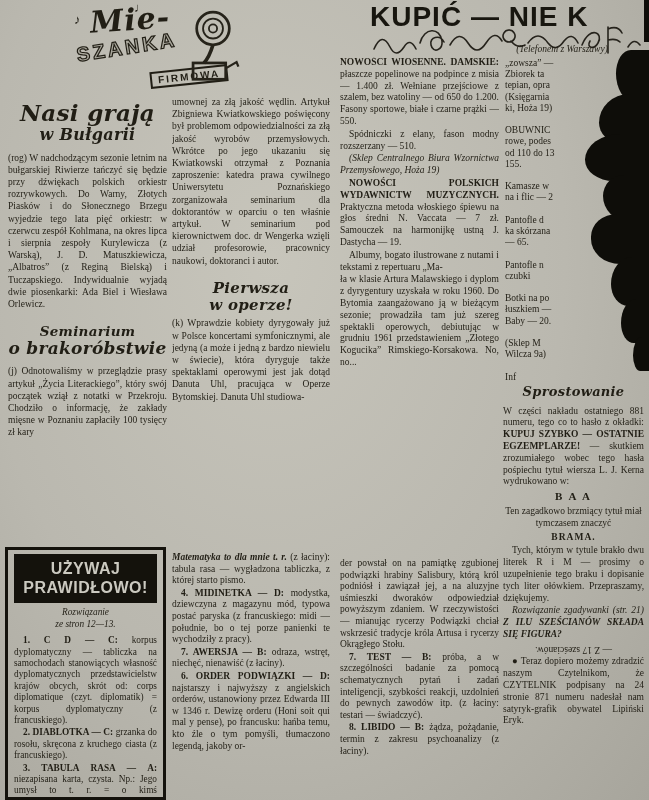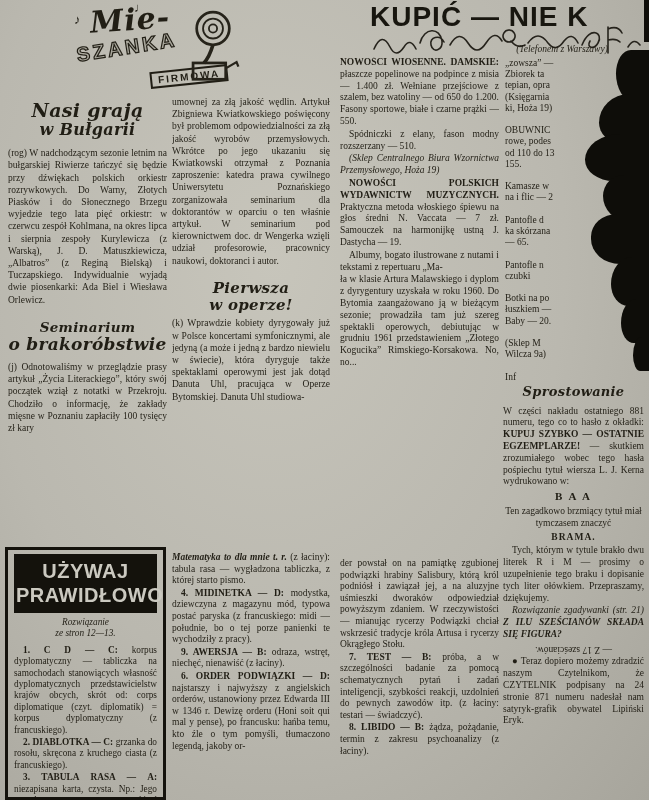--- a/index.html
+++ b/index.html
@@ -20,21 +20,21 @@
   .p { text-indent:9px; margin-bottom:1px; }
   .noind { text-indent:0; }
   .lead { font-weight:bold; }
   .ilead { font-weight:bold; font-style:italic; }
   .it { font-style:italic; }
   .center { text-align:center; text-indent:0; }
   .frag { white-space:nowrap; overflow:hidden; line-height:11.2px; }
 
   .h { font-family:"DejaVu Serif", serif; font-style:italic; font-weight:bold;
        text-align:center; line-height:1.12; letter-spacing:.3px; }
-  .h1a { font-size:19px; margin-top:2px; }
+  .h1a { font-size:23px; margin-top:2px; }
   .h1b { font-size:16px; margin-bottom:8px; }
   .h2a { font-size:13.5px; margin-top:14px; }
   .h2b { font-size:17px; margin-bottom:7px; }
   .h3a { font-size:15px; margin-top:13px; }
   .h3b { font-size:15px; margin-bottom:4px; }
   .h4  { font-size:13px; margin-bottom:6px; }
 
   .headline { position:absolute; left:370px; top:0; width:279px; height:34px;
     font-family:"Liberation Sans", sans-serif; font-weight:bold; font-size:28px;
     line-height:34px; letter-spacing:1px; white-space:nowrap; overflow:hidden; color:#18160f; }
@@ -51,21 +51,21 @@
   .logo-ribbon { position:absolute; left:76px; top:66px; border:2px solid #211e15;
     padding:1px 6px; font-family:"Liberation Sans", sans-serif; font-weight:bold;
     font-size:10px; letter-spacing:2px; transform:rotate(-6deg); }
   .gram { position:absolute; right:0; top:2px; width:58px; height:88px; }
   .note { position:absolute; font-size:13px; }
   .n1 { left:0; top:10px; } .n2 { left:60px; top:-2px; }
 
   .box { position:absolute; left:5px; top:547px; width:161px; height:253px;
     border:3px solid #14120c; padding:4px 6px; overflow:hidden; font-size:9.3px; line-height:11.4px; text-align:justify; }
   .box-title { background:#14120c; color:#cbc9c0; text-align:center;
-    font-family:"Liberation Sans", sans-serif; font-weight:bold; font-size:20px;
+    font-family:"Liberation Sans", sans-serif; font-weight:bold; font-size:16px;
     line-height:1.2; padding:5px 2px 6px; letter-spacing:.5px; margin-bottom:4px; }
   .box-sub { text-align:center; font-style:italic; margin-bottom:5px; }
 
   .flip { transform:rotate(180deg); text-align:center; font-size:9.5px; margin:2px 0; }
   .baa { font-size:11px; letter-spacing:2px; margin:3px 0; }
   .brama { letter-spacing:1px; margin:2px 0; }
   .blob { position:absolute; background:#0e0d09; }
 </style>
 </head>
 <body>
@@ -192,21 +192,21 @@
     <div>
         <div class="p"><span class="lead">1. C D — C:</span><span> korpus dyplomatyczny — tabliczka na samochodach stanowiących własność dyplomatycznych przedstawicielstw krajów obcych, skrót od: corps diplomatique (czyt. diplomatik) = korpus dyplomatyczny (z francuskiego).</span></div>
         <div class="p"><span class="lead">2. DIABLOTKA — C:</span><span> grzanka do rosołu, skręcona z kruchego ciasta (z francuskiego).</span></div>
         <div class="p"><span class="lead">3. TABULA RASA — A:</span><span> niezapisana karta, czysta. Np.: Jego umysł to t. r. = o kimś niewykształconym; albo:</span></div>
       </div>
   </div>
 
   <div class="col col2b">
       <div class="p noind"><span class="ilead">Matematyka to dla mnie t. r.</span><span> (z łaciny): tabula rasa — wygładzona tabliczka, z której starto pismo.</span></div>
       <div class="p"><span class="lead">4. MIDINETKA — D:</span><span> modystka, dziewczyna z magazynu mód, typowa postać paryska (z francuskiego: midi — południe, bo o tej porze panienki te wychodziły z pracy).</span></div>
-      <div class="p"><span class="lead">9. AWERSJA — B:</span><span> odraza, wstręt, niechęć, nienawiść (z łaciny).</span></div>
+      <div class="p"><span class="lead">7. AWERSJA — B:</span><span> odraza, wstręt, niechęć, nienawiść (z łaciny).</span></div>
       <div class="p"><span class="lead">6. ORDER PODWIĄZKI — D:</span><span> najstarszy i najwyższy z angielskich orderów, ustanowiony przez Edwarda III w 1346 r. Dewizę orderu (Honi soit qui mal y pense), po francusku: hańba temu, kto źle o tym pomyśli, tłumaczono legendą, jakoby or-</span></div>
     </div>
   <div class="col col3b">
       <div class="p noind"><span>der powstał on na pamiątkę zgubionej podwiązki hrabiny Salisbury, którą król podniósł i zawiązał jej, a na aluzyjne uśmieszki dworaków odpowiedział powyższym zdaniem. W rzeczywistości — mianując rycerzy Podwiązki chciał wskrzesić tradycje króla Artusa i rycerzy Okrągłego Stołu.</span></div>
       <div class="p"><span class="lead">7. TEST — B:</span><span> próba, a w szczególności badanie za pomocą schematycznych pytań i zadań inteligencji, szybkości reakcji, uzdolnień do pewnych zawodów itp. (z łaciny: testari — świadczyć).</span></div>
       <div class="p"><span class="lead">8. LIBIDO — B:</span><span> żądza, pożądanie, termin z zakresu psychoanalizy (z łaciny).</span></div>
     </div>
 
   <div class="blob" style="left:616px;top:50px;width:33px;height:52px;border-radius:45% 0 0 55%;"></div>
   <div class="blob" style="left:599px;top:94px;width:50px;height:48px;border-radius:60% 0 0 40%;"></div>

